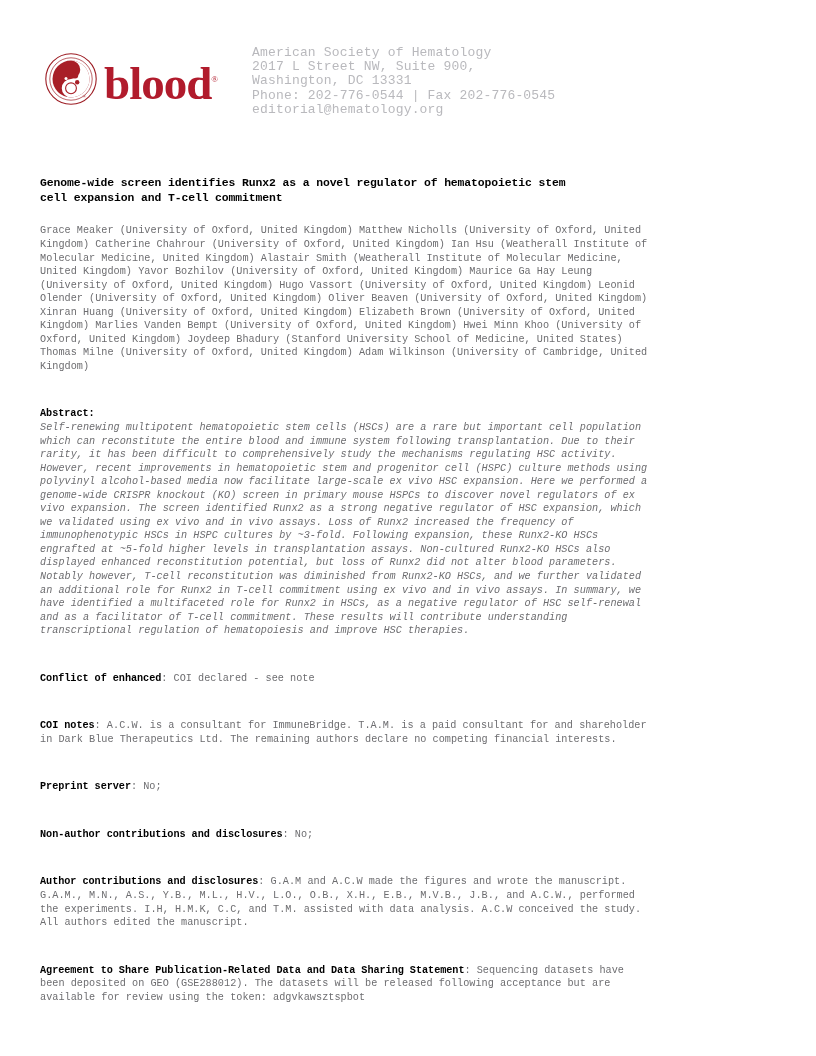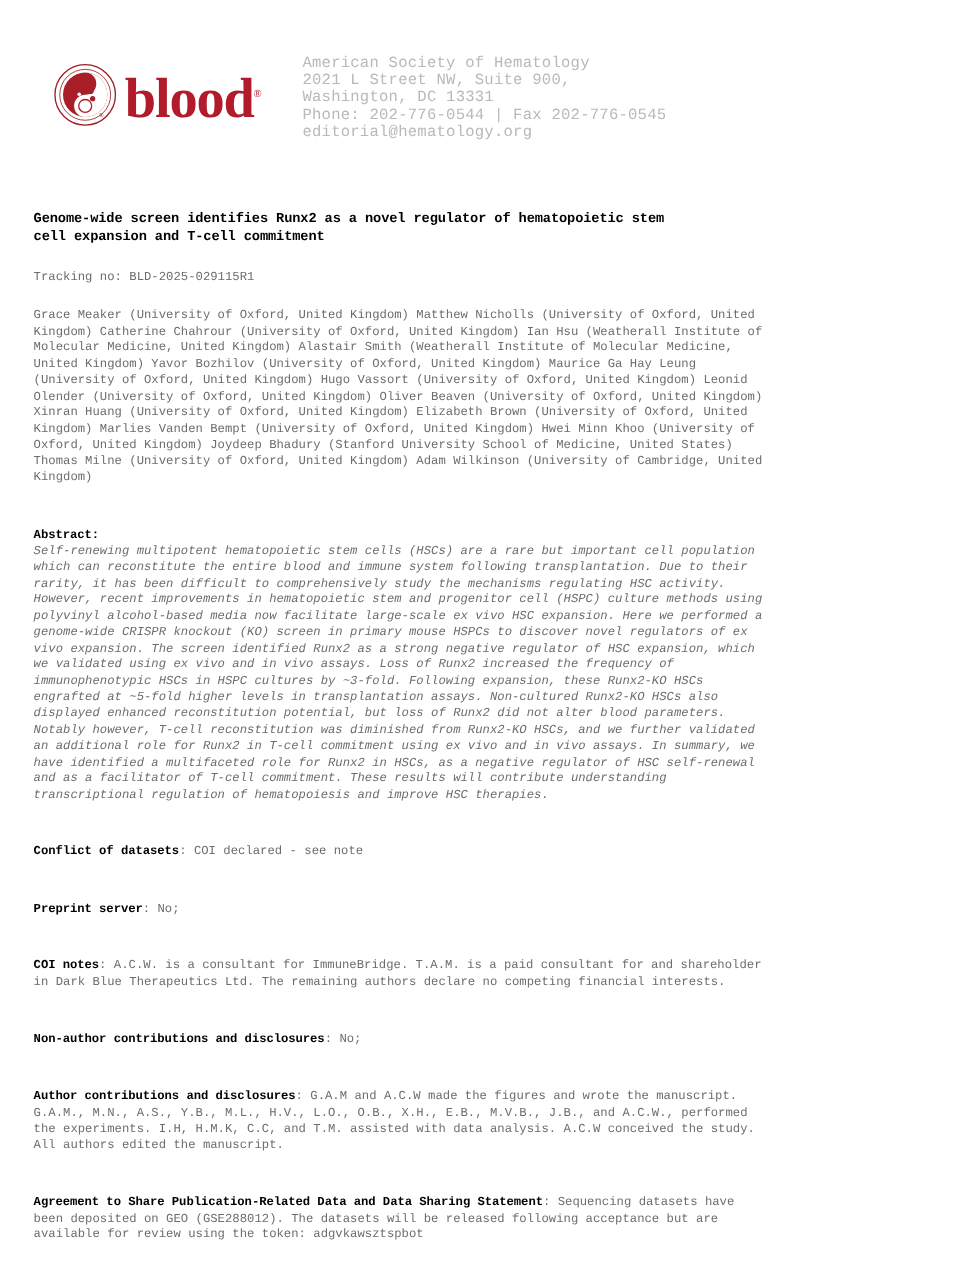--- a/index.html
+++ b/index.html
@@ -72,21 +72,21 @@
     color: #b9b9bd;
     letter-spacing: 0.18px;
     white-space: nowrap;
   }
   .contact div { height: 14.2px; }
   .contact .email { color: #b9b9bd; }
 
   
   .doc {
     position: absolute;
-    left: 28px;
+    left: 40px;
     top: 176px;
     width: 724px;
     font-size: 10.2px;
     line-height: 13.55px;
     color: #6d6d70;
     letter-spacing: 0.02px;
   }
   .title {
     color: #000;
     font-weight: 700;
@@ -144,33 +144,32 @@
           </g>
         </svg>
       </div>
       <div class="wordmark">
         <span>blood</span><span class="reg">®</span>
       </div>
     </div>
 
     <div class="contact">
       <div>American Society of Hematology</div>
-      <div>2021 L Street NW, Suite 900,</div>
+      <div>2017 L Street NW, Suite 900,</div>
       <div>Washington, DC 13331</div>
       <div>Phone: 202-776-0544 | Fax 202-776-0545</div>
       <div class="email">editorial@hematology.org</div>
     </div>
   </div>
 
   <div class="doc">
 
     <div class="title">Genome-wide screen identifies Runx2 as a novel regulator of hematopoietic stem
 cell expansion and T-cell commitment</div>
 
-    <div class="tracking">Tracking no: BLD-2025-029115R1</div>
 
     <div class="authors">Grace Meaker (University of Oxford, United Kingdom) Matthew Nicholls (University of Oxford, United
 Kingdom) Catherine Chahrour (University of Oxford, United Kingdom) Ian Hsu (Weatherall Institute of
 Molecular Medicine, United Kingdom) Alastair Smith (Weatherall Institute of Molecular Medicine,
 United Kingdom) Yavor Bozhilov (University of Oxford, United Kingdom) Maurice Ga Hay Leung
 (University of Oxford, United Kingdom) Hugo Vassort (University of Oxford, United Kingdom) Leonid
 Olender (University of Oxford, United Kingdom) Oliver Beaven (University of Oxford, United Kingdom)
 Xinran Huang (University of Oxford, United Kingdom) Elizabeth Brown (University of Oxford, United
 Kingdom) Marlies Vanden Bempt (University of Oxford, United Kingdom) Hwei Minn Khoo (University of
 Oxford, United Kingdom) Joydeep Bhadury (Stanford University School of Medicine, United States)
@@ -191,30 +190,30 @@
 engrafted at ~5-fold higher levels in transplantation assays. Non-cultured Runx2-KO HSCs also
 displayed enhanced reconstitution potential, but loss of Runx2 did not alter blood parameters.
 Notably however, T-cell reconstitution was diminished from Runx2-KO HSCs, and we further validated
 an additional role for Runx2 in T-cell commitment using ex vivo and in vivo assays. In summary, we
 have identified a multifaceted role for Runx2 in HSCs, as a negative regulator of HSC self-renewal
 and as a facilitator of T-cell commitment. These results will contribute understanding
 transcriptional regulation of hematopoiesis and improve HSC therapies.</div>
     </div>
 
     <div class="block">
-      <span class="lbl">Conflict of datasets</span><span>: </span><span class="inline-para">COI declared - see note</span>
-    </div>
-
-    <div class="block">
-      <span class="lbl">Preprint server</span><span>: </span><span>No;</span>
+      <span class="lbl">Conflict of enhanced</span><span>: </span><span class="inline-para">COI declared - see note</span>
     </div>
 
     <div class="block">
       <span class="lbl">COI notes</span><span>: </span><span class="inline-para">A.C.W. is a consultant for ImmuneBridge. T.A.M. is a paid consultant for and shareholder
 in Dark Blue Therapeutics Ltd. The remaining authors declare no competing financial interests.</span>
+    </div>
+
+    <div class="block">
+      <span class="lbl">Preprint server</span><span>: </span><span>No;</span>
     </div>
 
     <div class="block">
       <span class="lbl">Non-author contributions and disclosures</span><span>: </span><span>No;</span>
     </div>
 
     <div class="block">
       <span class="lbl">Author contributions and disclosures</span><span>: </span><span class="inline-para">G.A.M and A.C.W made the figures and wrote the manuscript.
 G.A.M., M.N., A.S., Y.B., M.L., H.V., L.O., O.B., X.H., E.B., M.V.B., J.B., and A.C.W., performed
 the experiments. I.H, H.M.K, C.C, and T.M. assisted with data analysis. A.C.W conceived the study.

